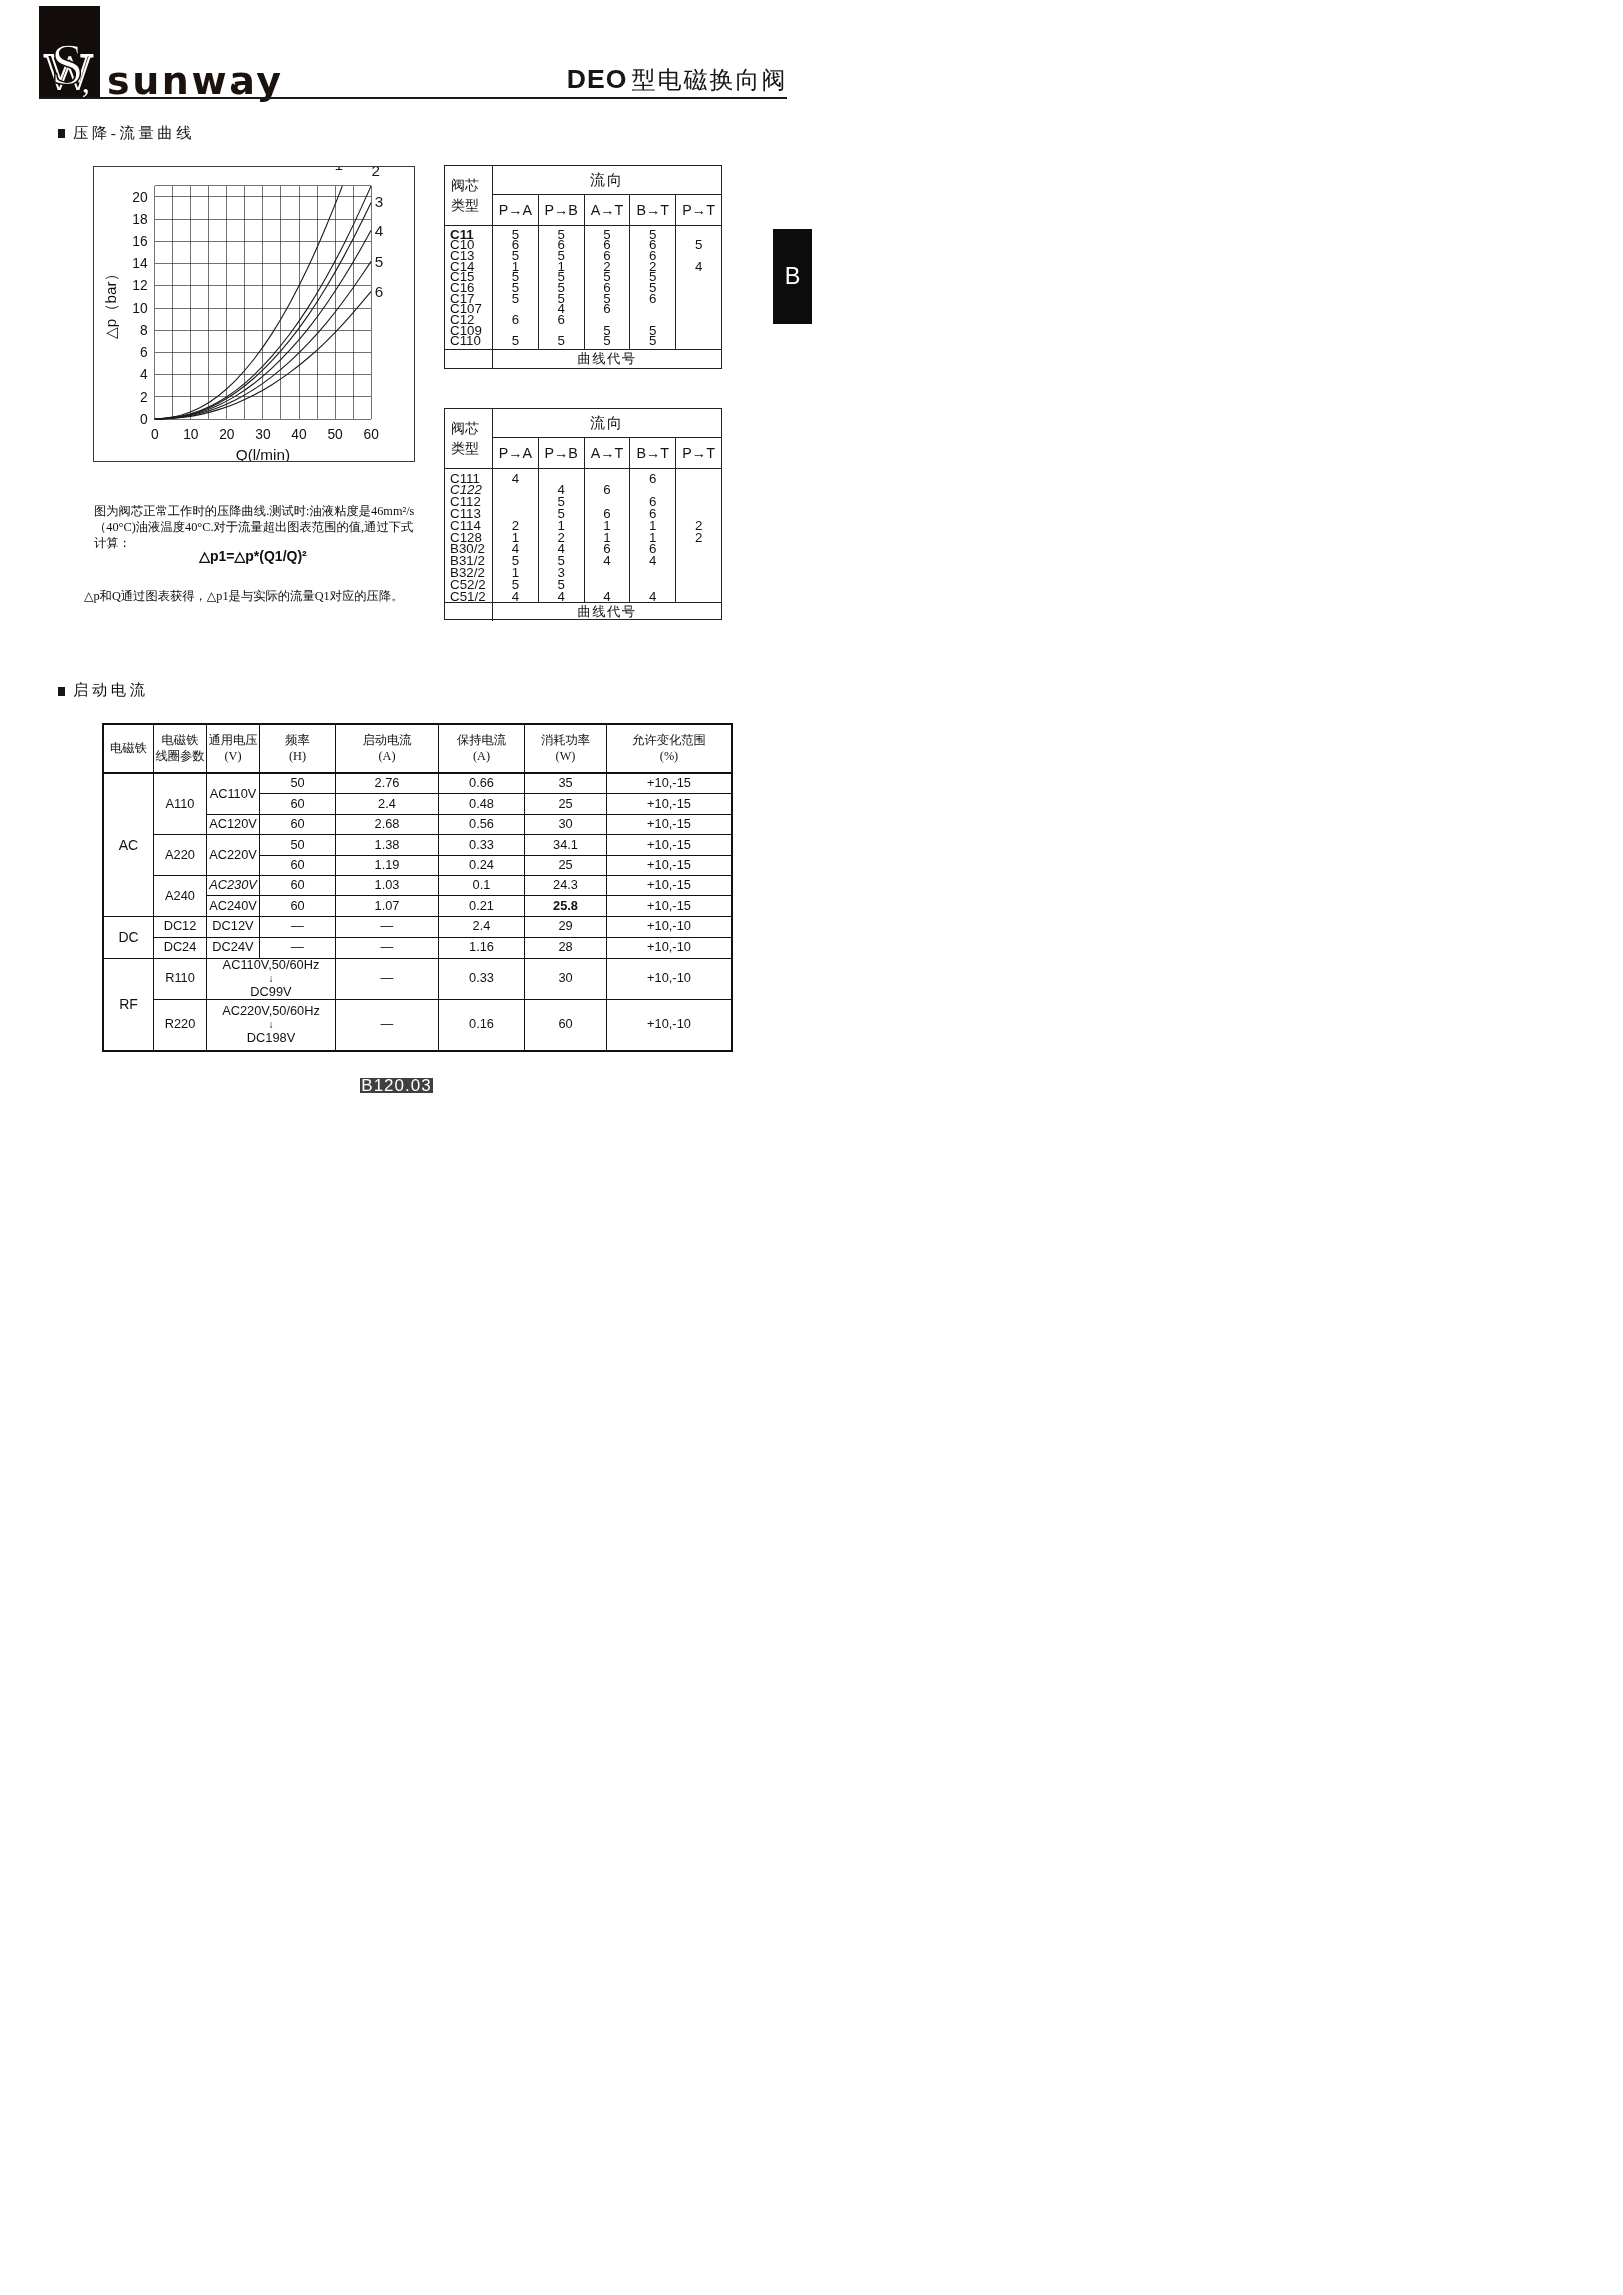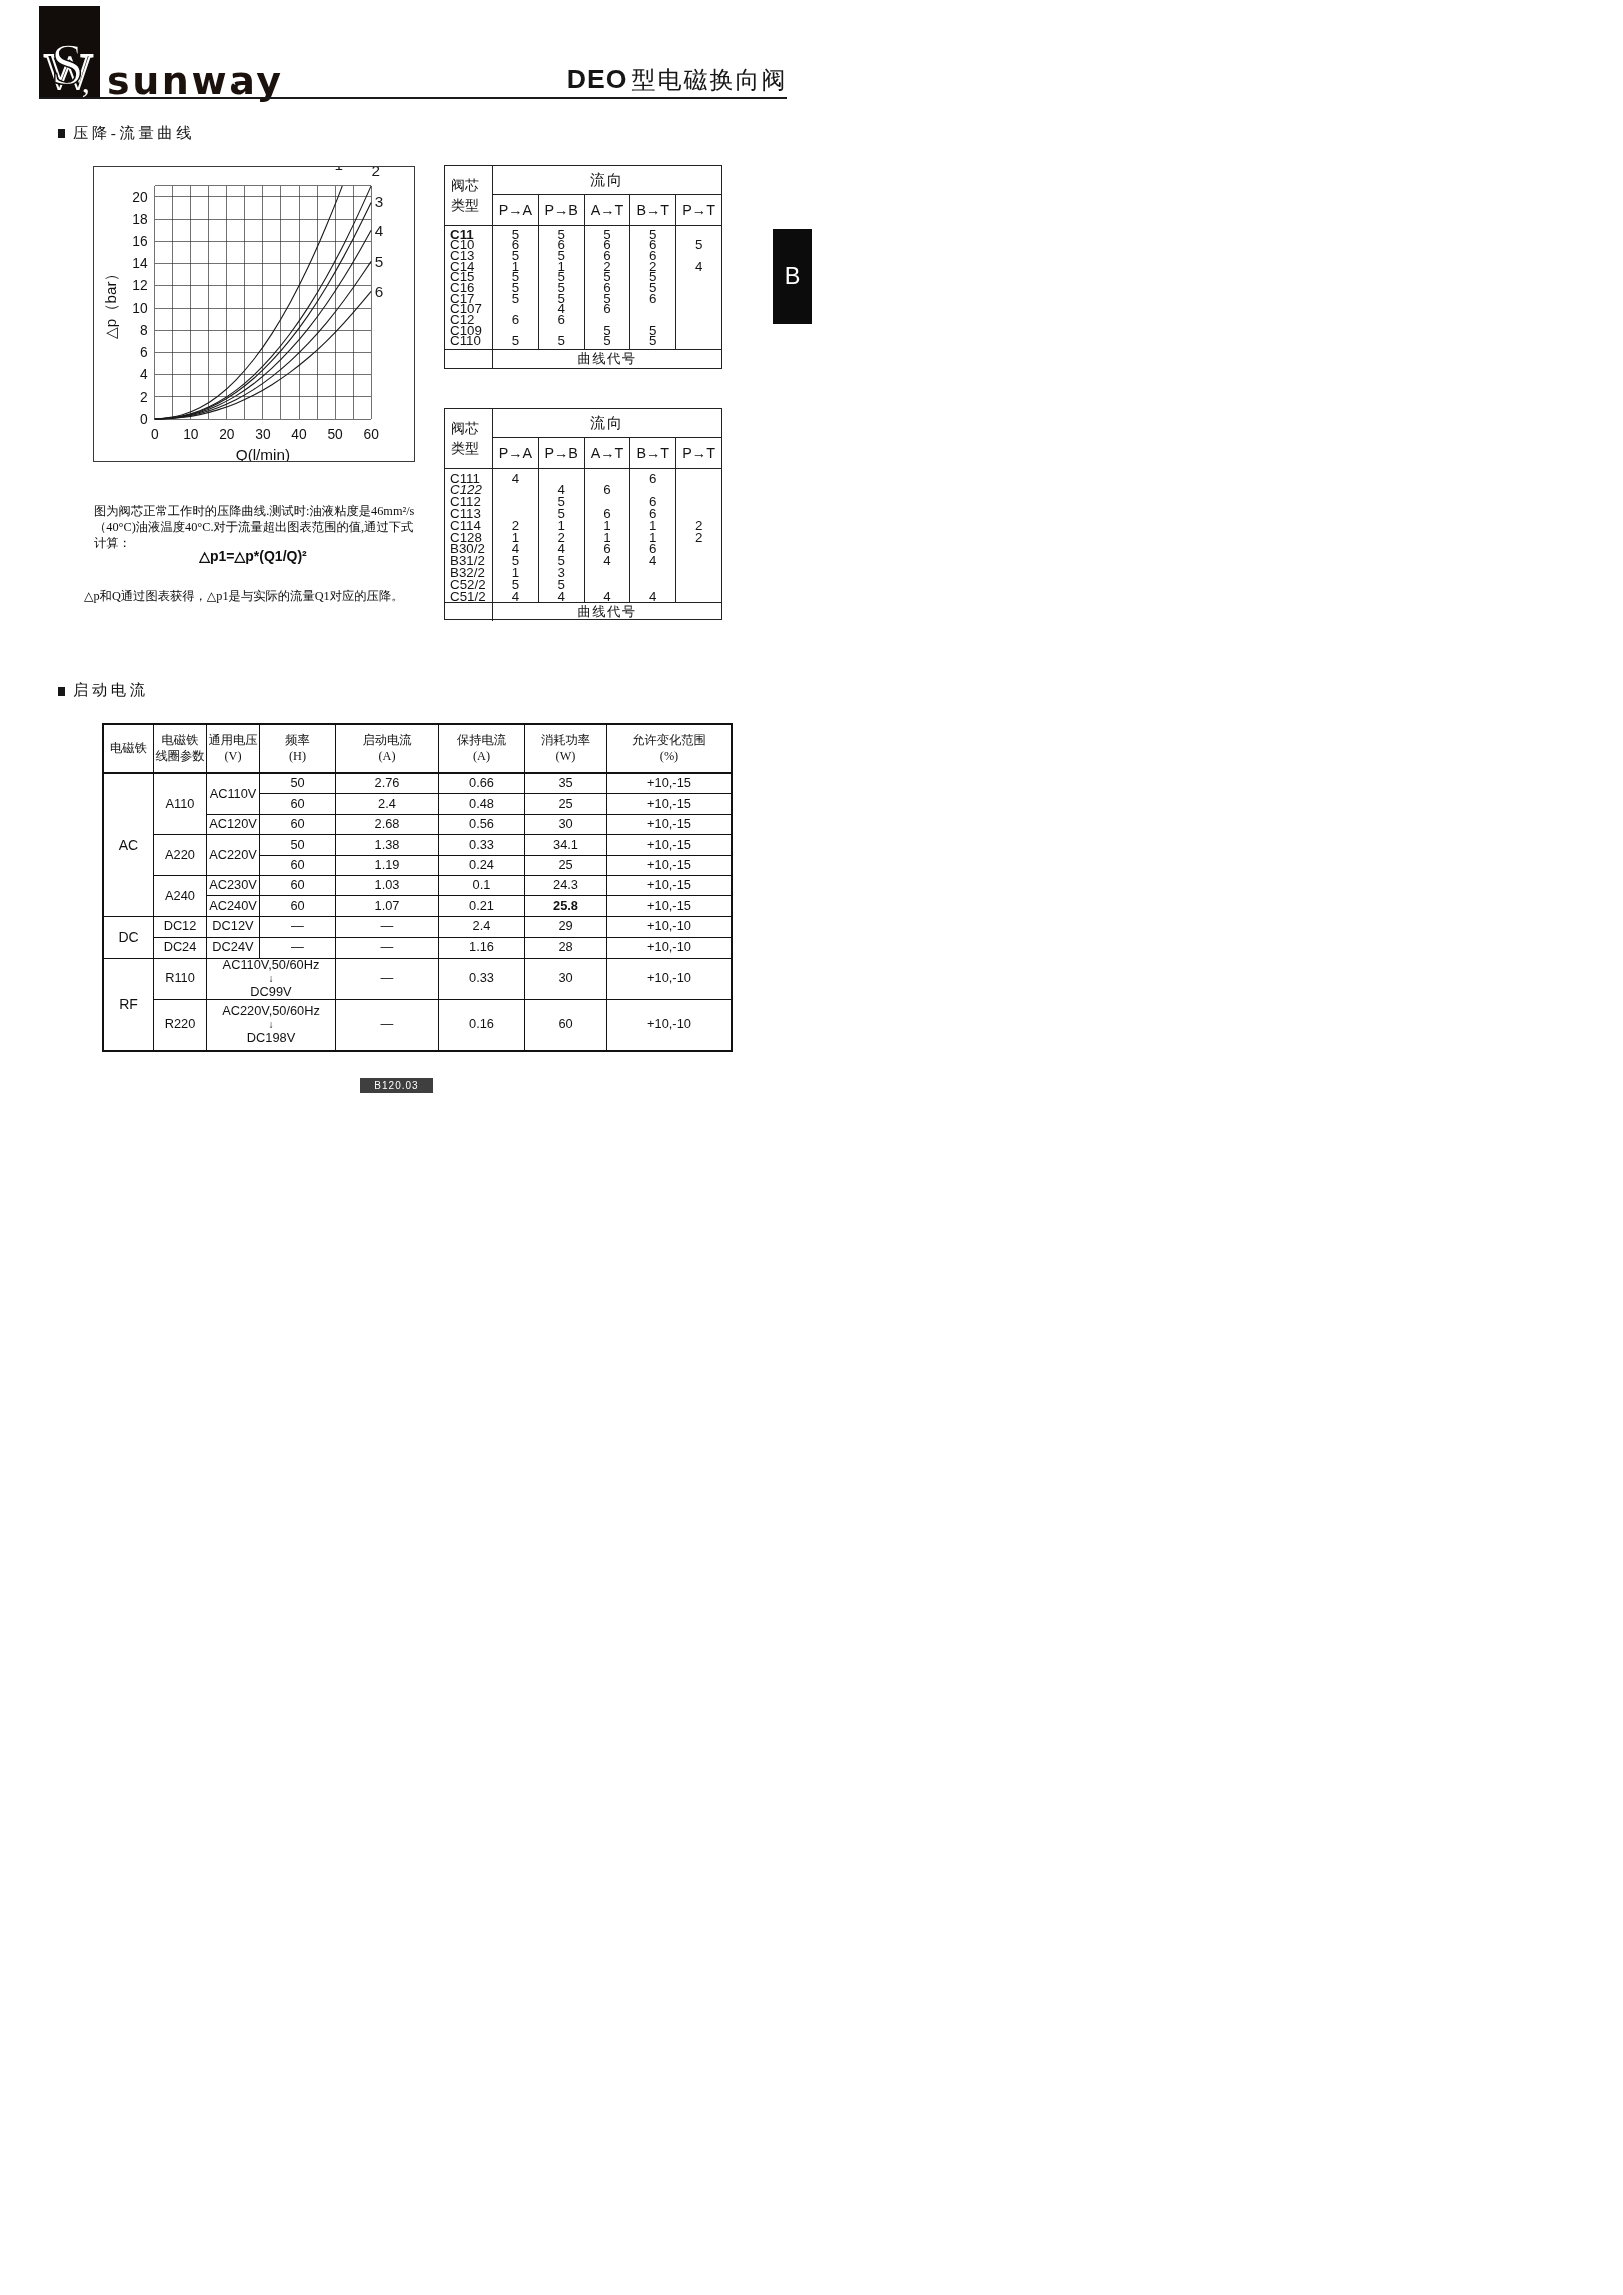--- a/index.html
+++ b/index.html
@@ -38,21 +38,21 @@
       grid-template-columns:50px 53px 53px 76px 103px 86px 82px 124px;
       grid-template-rows:49px 20.4px 20.4px 20.4px 20.4px 20.4px 20.4px 20.4px 21px 21px 41px 50px;
       border:2px solid #111;background:#fff;}
   .ct-cell{display:flex;flex-direction:column;align-items:center;justify-content:center;border-right:1px solid #111;border-bottom:1.5px solid #111;font-size:12.8px;color:#111;text-align:center;line-height:1.3;}
   .ct-cell.hd{font-size:12.3px;border-bottom:2px solid #111;font-family:"Liberation Serif","DejaVu Serif",serif;}
   .ct-cell.no-r{border-right:none;}
   .ct-cell.no-b{border-bottom:none;}
   .ct-g{font-size:14px;}
   .ct-arrow{font-size:10.2px;line-height:1;}
   
-  .badge{position:absolute;left:360px;top:1078px;width:73px;height:15.3px;background:#3f3f3f;color:#fff;display:flex;align-items:center;justify-content:center;font-size:10px;letter-spacing:1px;}
+  .badge{position:absolute;left:360px;top:1078px;width:73px;height:15.3px;background:#3f3f3f;color:#fff;display:flex;align-items:center;justify-content:center;font-size:17px;letter-spacing:1px;}
 </style>
 </head>
 <body>
 
 <div class="logo-box">
   <svg width="61" height="92" viewBox="0 0 120 180">
     <text x="58" y="160" font-family="Liberation Serif, serif" font-size="100" text-anchor="middle" fill="none" stroke="#ffffff" stroke-width="4">W</text>
     <text x="56" y="152" font-family="Liberation Serif, serif" font-size="118" text-anchor="middle" fill="#ffffff" stroke="#120d0a" stroke-width="3">S</text>
     <text x="92" y="168" font-family="Liberation Serif, serif" font-size="64" text-anchor="middle" fill="#ffffff">,</text>
   </svg>
@@ -379,21 +379,21 @@
     <div class="ct-cell no-b" style="grid-area: 12 / 2 / 13 / 3;">R220</div>
     <div class="ct-cell" style="grid-area: 2 / 3 / 4 / 4;">
       <div>AC110V</div>
     </div>
     <div class="ct-cell" style="grid-area: 4 / 3 / 5 / 4;">
       <div>AC120V</div>
     </div>
     <div class="ct-cell" style="grid-area: 5 / 3 / 7 / 4;">
       <div>AC220V</div>
     </div>
-    <div class="ct-cell" style="grid-area: 7 / 3 / 8 / 4;">
+    <div class="ct-cell" style="grid-area: 7 / 3 / 8 / 4; font-style: italic;">
       <div>AC230V</div>
     </div>
     <div class="ct-cell" style="grid-area: 8 / 3 / 9 / 4;">
       <div>AC240V</div>
     </div>
     <div class="ct-cell" style="grid-area: 9 / 3 / 10 / 4;">
       <div>DC12V</div>
     </div>
     <div class="ct-cell" style="grid-area: 10 / 3 / 11 / 4;">
       <div>DC24V</div>

